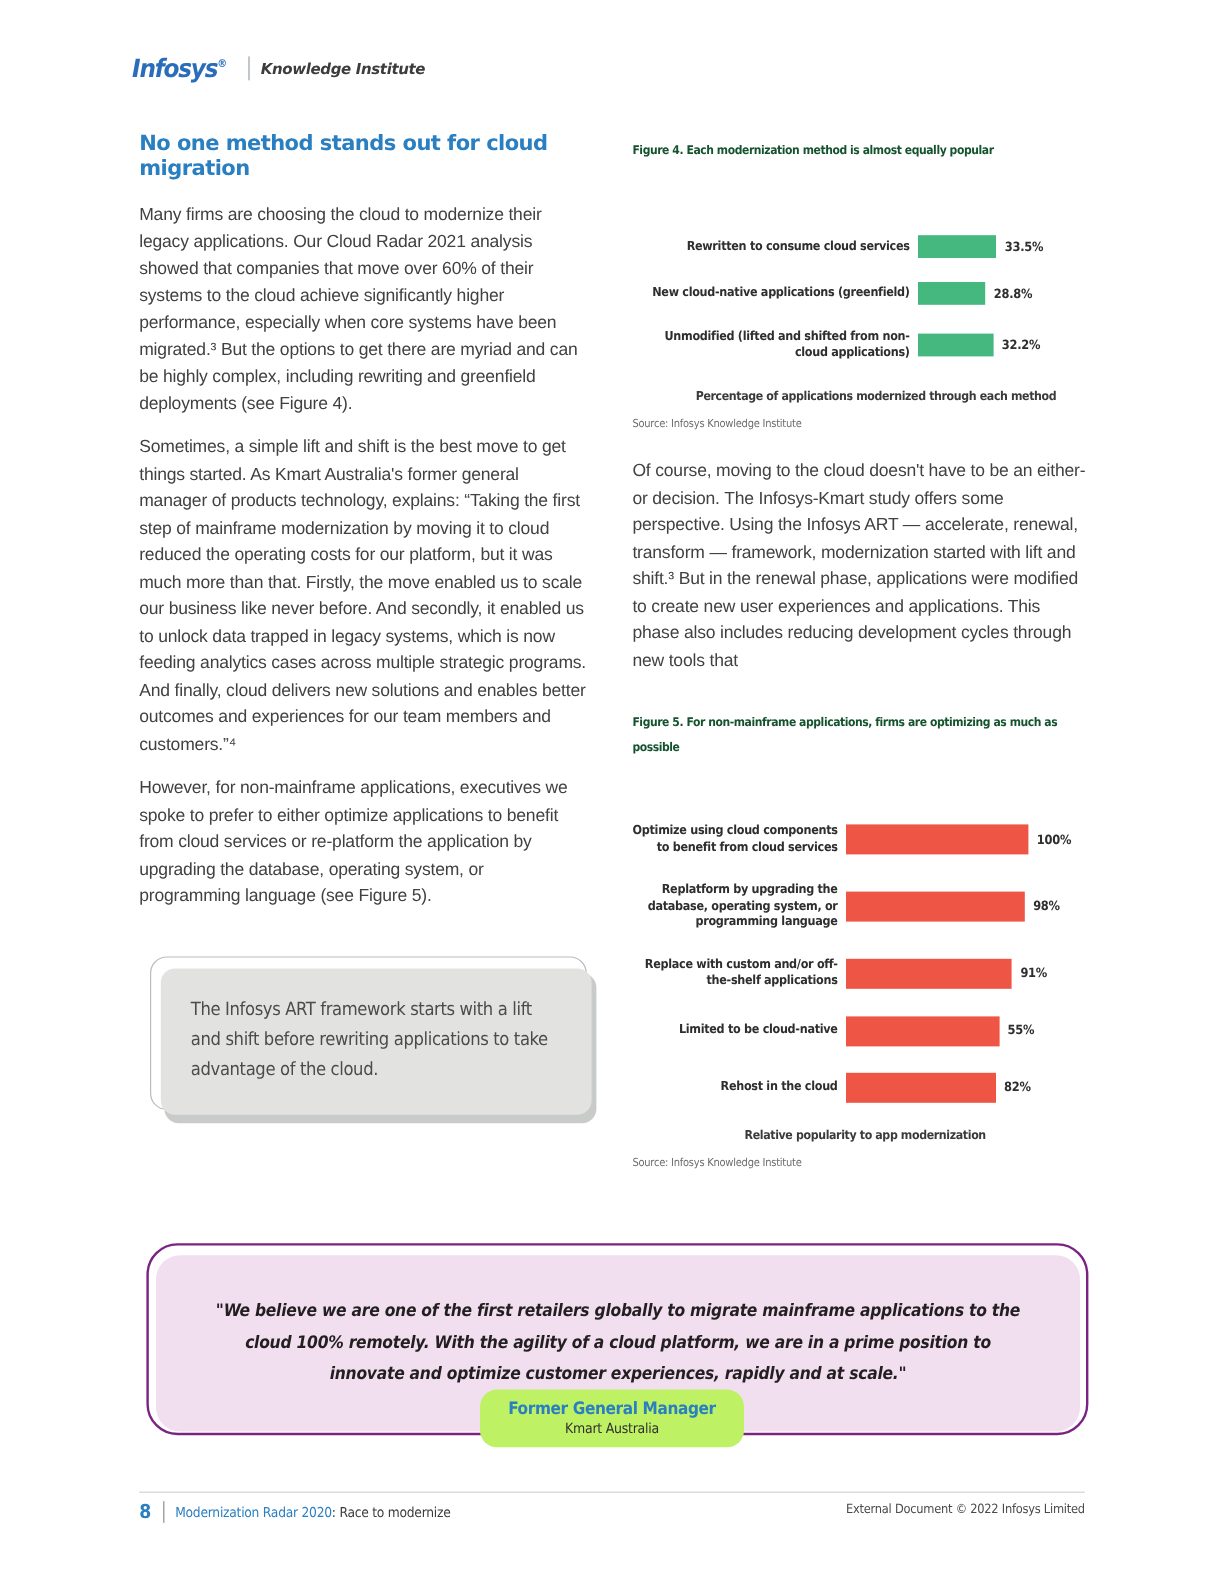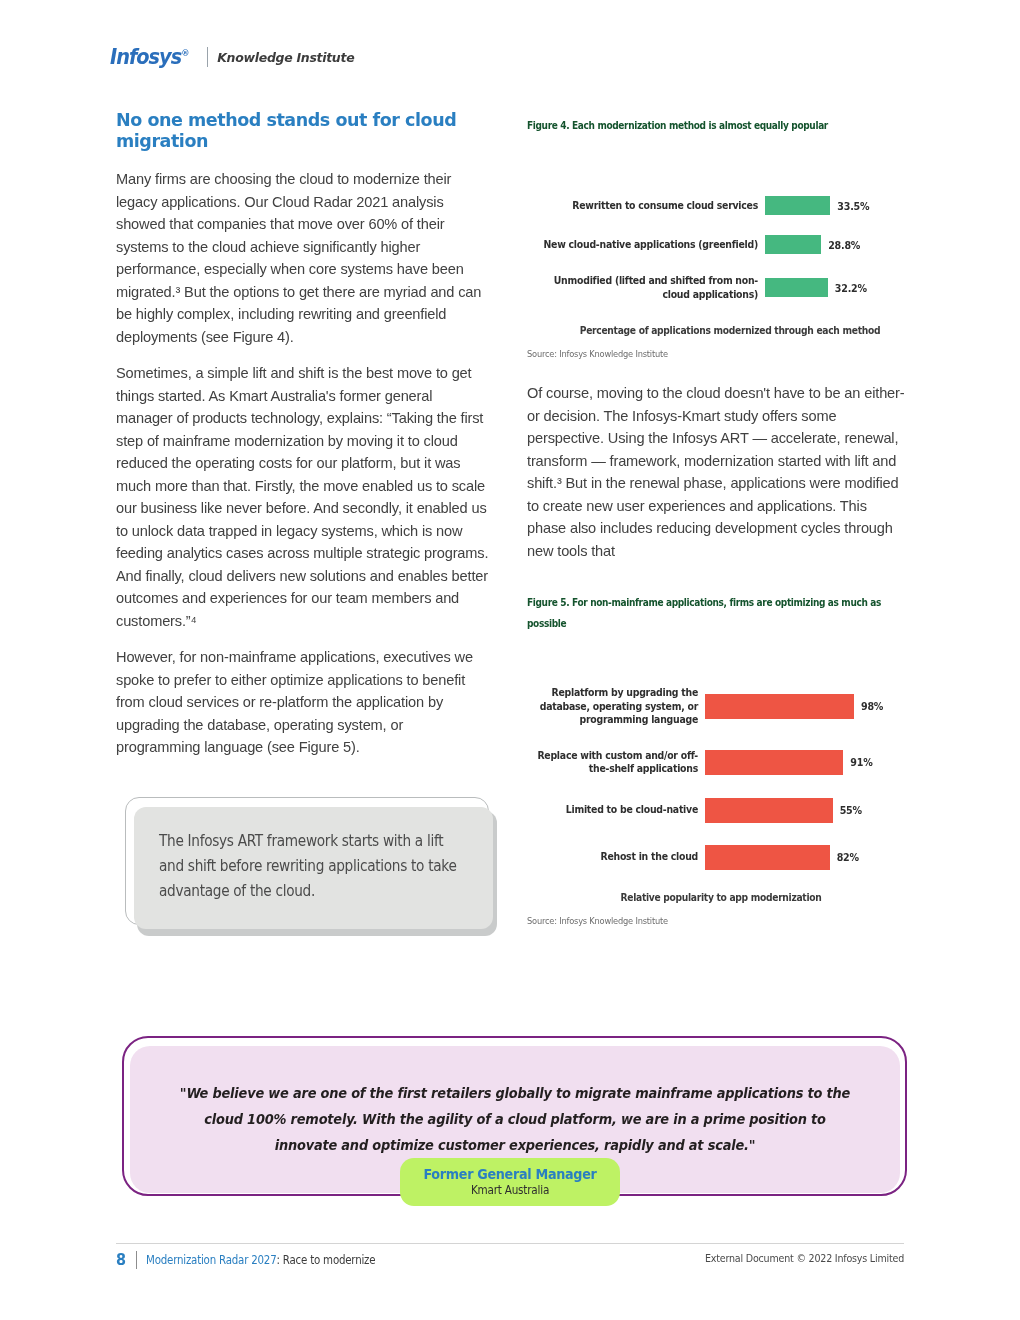--- a/index.html
+++ b/index.html
@@ -378,20 +378,27 @@
 
 <div class="col" id="col-right" style="top:382px;">
   <p class="body">Of course, moving to the cloud doesn't have to be an either-or decision. The Infosys-Kmart study offers some perspective. Using the Infosys ART — accelerate, renewal, transform — framework, modernization started with lift and shift.³ But in the renewal phase, applications were modified to create new user experiences and applications. This phase also includes reducing development cycles through new tools that</p>
 </div>
 
 <div id="fig5" class="chart">
   <div class="fig-title">Figure 5. For non-mainframe applications, firms are optimizing as much as possible</div>
 
   <div id="fig5-rows">
     <div class="bar-row">
+      <div class="bar-label">Optimize using cloud components to benefit from cloud services</div>
+      <div class="bar-track">
+        <div class="bar-fill" style="width: 152px;"></div>
+        <div class="bar-value">100%</div>
+      </div>
+    </div>
+    <div class="bar-row">
       <div class="bar-label">Replatform by upgrading the database, operating system, or programming language</div>
       <div class="bar-track">
         <div class="bar-fill" style="width: 148.96px;"></div>
         <div class="bar-value">98%</div>
       </div>
     </div>
     <div class="bar-row">
       <div class="bar-label">Replace with custom and/or off- the-shelf applications</div>
       <div class="bar-track">
         <div class="bar-fill" style="width: 138.32px;"></div>
@@ -427,17 +434,17 @@
 <div id="quote-attrib">
   <div id="attrib-role">Former General Manager</div>
   <div id="attrib-org">Kmart Australia</div>
 </div>
 
 <div id="footer-rule"></div>
 <div id="footer">
   <div id="footer-left">
     <span id="page-num">8</span>
     <span id="footer-divider"></span>
-    <span id="footer-doc">Modernization Radar 2027</span>
+    <span id="footer-doc">Modernization Radar 2020</span>
       <span id="footer-sub">: Race to modernize</span>
   </div>
   <div id="footer-right">External Document © 2022 Infosys Limited</div>
 </div>
 
 </body></html>

